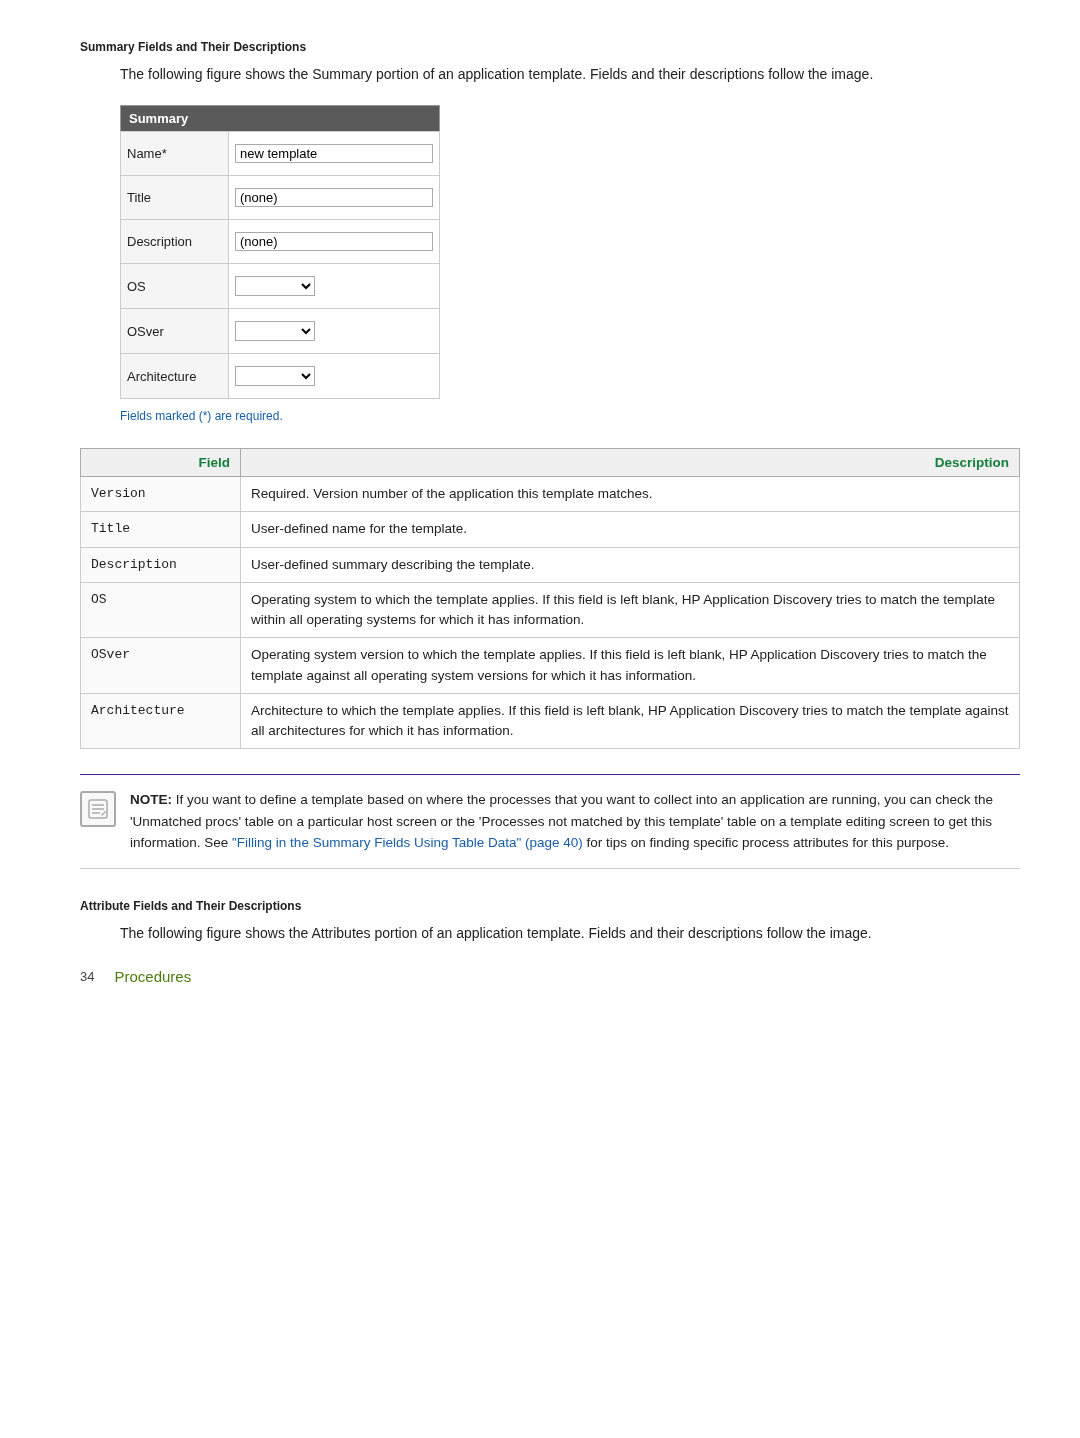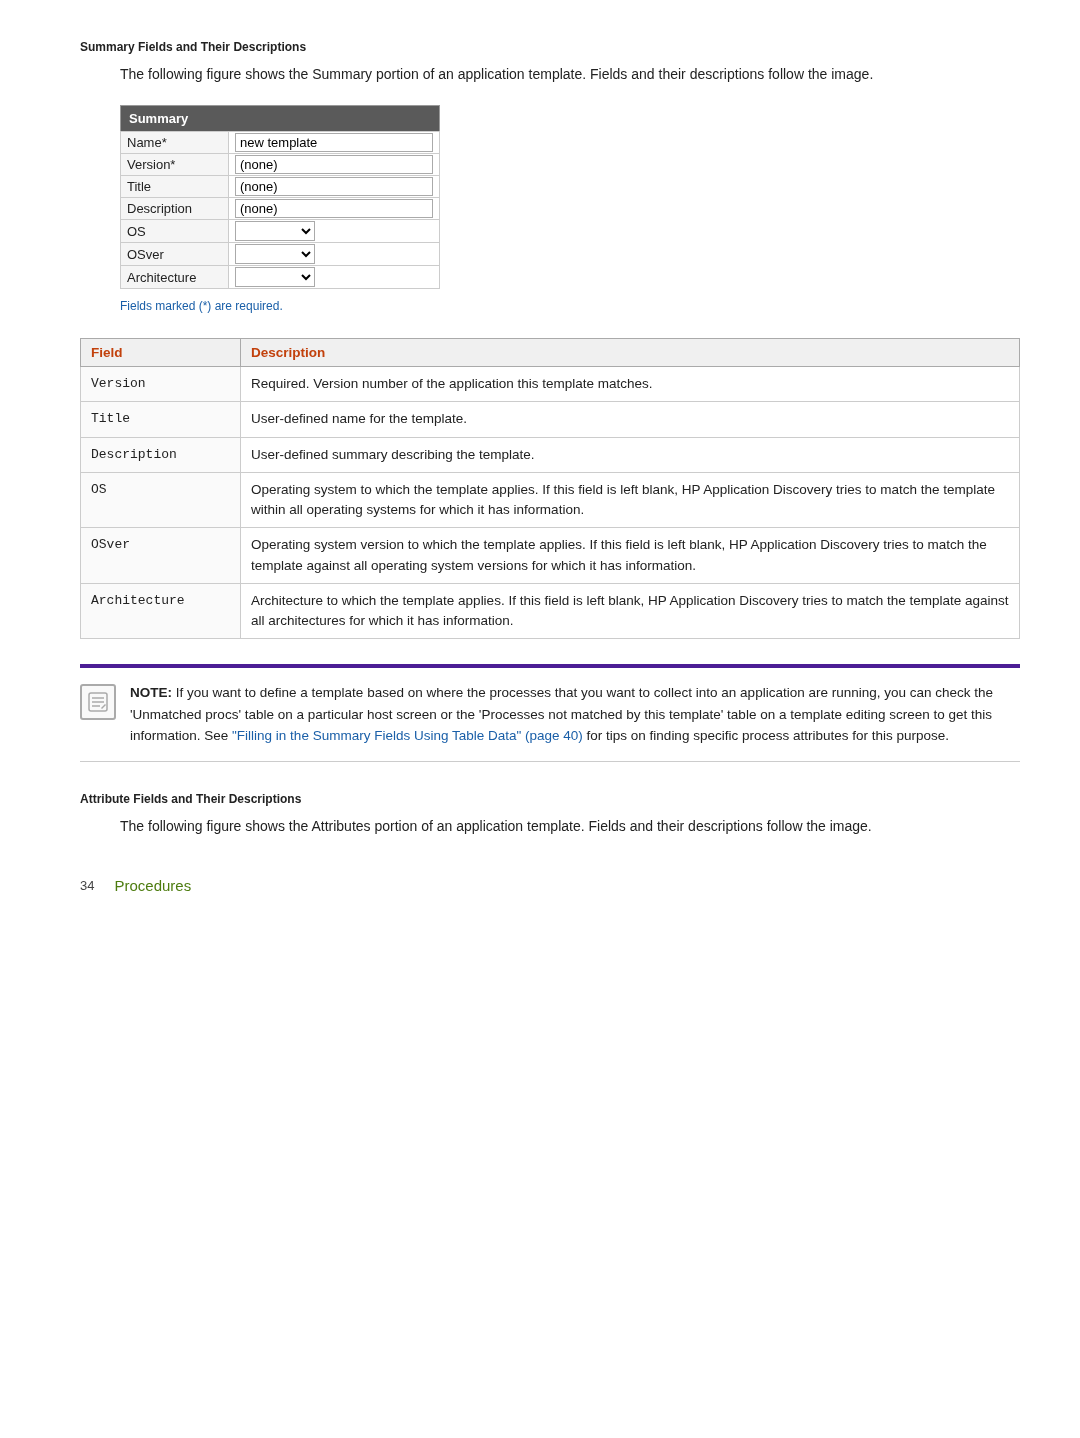--- a/index.html
+++ b/index.html
@@ -51,21 +51,21 @@
       background: #5a5a5a;
       color: #fff;
       font-weight: bold;
       padding: 5px 8px;
       text-align: left;
       font-size: 13px;
     }
 
     .summary-form tbody tr td {
       border: 1px solid #ccc;
-      padding: 1px 6px;
+      padding: 12px 6px;
       vertical-align: middle;
     }
 
     .summary-form .label-cell {
       font-weight: normal;
       color: #222;
       background: #f5f5f5;
       width: 110px;
       white-space: nowrap;
     }
@@ -105,23 +105,23 @@
     .desc-table {
       width: 100%;
       border-collapse: collapse;
       font-size: 13.5px;
     }
 
     .desc-table thead tr th {
       background: #f0f0f0;
       border: 1px solid #aaa;
       padding: 6px 10px;
-      text-align: left;
+      text-align: right;
       font-weight: bold;
-      color: #c2410c;
+      color: #15803d;
     }
 
     .desc-table thead tr th:first-child {
       width: 160px;
     }
 
     .desc-table tbody tr td {
       border: 1px solid #ccc;
       padding: 7px 10px;
       vertical-align: top;
@@ -134,21 +134,21 @@
       font-size: 13px;
       white-space: nowrap;
       background: #fafafa;
     }
 
     
     .note-box {
       display: flex;
       align-items: flex-start;
       gap: 14px;
-      border-top: 4px solid #4c1d95;
+      border-top: 1px solid #4c1d95;
       border-bottom: 1px solid #ccc;
       padding: 14px 0;
       margin-bottom: 30px;
     }
 
     .note-icon {
       flex-shrink: 0;
       width: 36px;
       height: 36px;
       border: 2px solid #aaa;
@@ -173,21 +173,21 @@
       font-size: 13.5px;
     }
 
     .note-content a {
       color: #1a5fa8;
       text-decoration: none;
     }
 
     
     .page-footer {
-      margin-top: 40px;
+      margin-top: 24px;
       font-size: 13px;
       color: #444;
       display: flex;
       align-items: center;
       gap: 20px;
     }
 
     .page-number {
       font-size: 13px;
       color: #444;
@@ -214,26 +214,20 @@
     </thead>
     <tbody>
 
       <tr>
         <td class="label-cell">Name*</td>
         <td class="value-cell">
           <input type="text" value="new template" style="">
         </td>
       </tr>
 
-      <tr>
-        <td class="label-cell">Version*</td>
-        <td class="value-cell">
-          <input type="text" value="(none)" style="">
-        </td>
-      </tr>
 
       <tr>
         <td class="label-cell">Title</td>
         <td class="value-cell">
           <input type="text" value="(none)" style="">
         </td>
       </tr>
 
       <tr>
         <td class="label-cell">Description</td>

